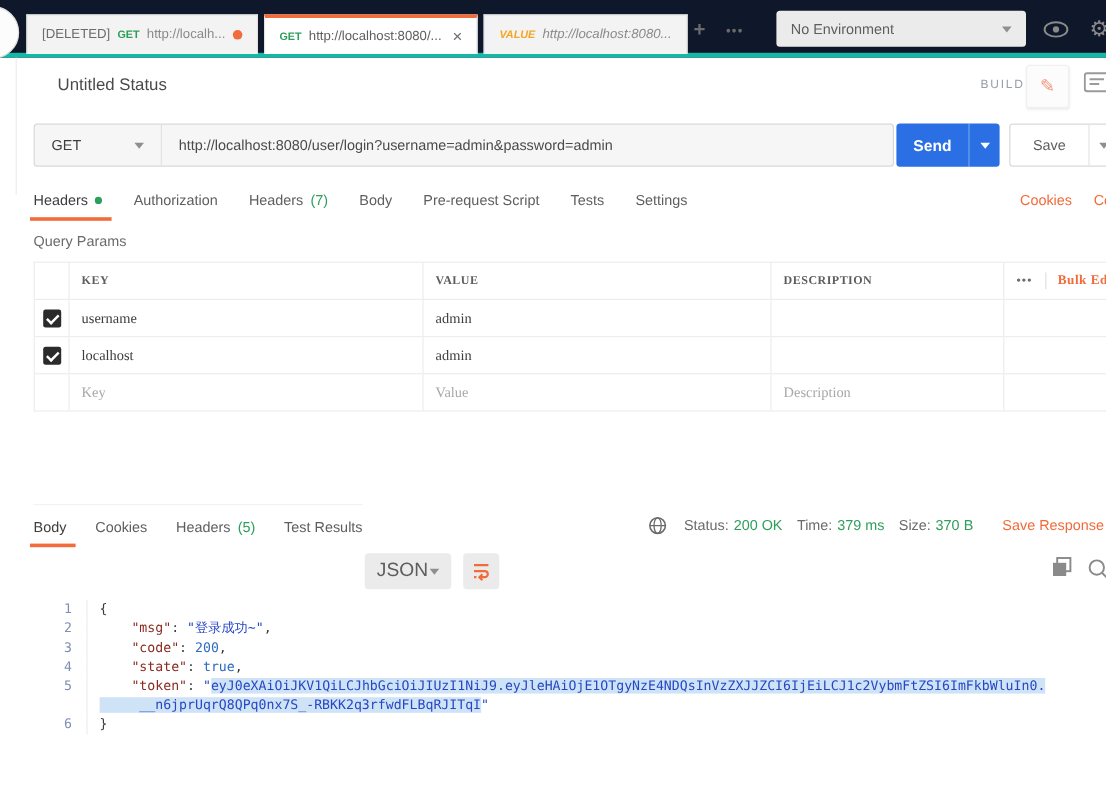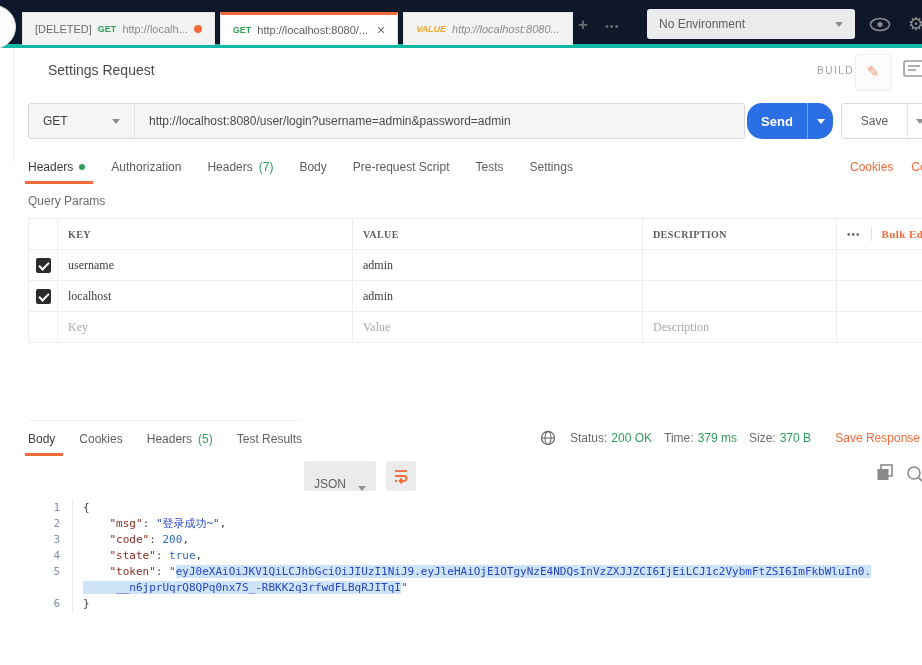--- a/index.html
+++ b/index.html
@@ -39,21 +39,21 @@
     border-radius:3px;box-shadow:0 1px 2px rgba(0,0,0,.07);display:flex;align-items:center;justify-content:center;
     color:#f2957a;font-size:15px;cursor:pointer;}
   .comment-box{position:absolute;left:903px;top:60px;cursor:pointer;}
   
   .url-bar{position:absolute;left:28px;top:103px;width:717px;height:36px;border:1px solid #d9d9d9;border-radius:3px;
     background:#f6f6f6;display:flex;box-sizing:border-box;}
   .method-select{width:106px;flex:none;display:flex;align-items:center;gap:8px;padding:0 14px;box-sizing:border-box;
     border-right:1px solid #e3e3e3;font-size:12px;color:#3d3d3d;cursor:pointer;}
   .method-select .caret{margin-left:auto;}
   .url-input{flex:1;display:flex;align-items:center;padding:0 14px;font-size:12px;color:#4a4a4a;white-space:nowrap;overflow:hidden;}
-  .send-btn{position:absolute;left:747px;top:103px;width:86px;height:36px;background:#2b6fe5;border-radius:15px;display:flex;cursor:pointer;}
+  .send-btn{position:absolute;left:747px;top:103px;width:86px;height:36px;background:#2b6fe5;border-radius:3px;display:flex;cursor:pointer;}
   .send-main{flex:1;display:flex;align-items:center;justify-content:center;color:#fff;font-size:13px;font-weight:bold;}
   .send-caret{width:25px;border-left:1px solid rgba(255,255,255,.35);display:flex;align-items:center;justify-content:center;}
   .send-caret .caret{border-top-color:#fff;}
   .save-btn{position:absolute;left:841px;top:103px;width:92px;height:36px;background:#fff;border:1px solid #d9d9d9;
     border-radius:3px;display:flex;box-sizing:border-box;cursor:pointer;}
   .save-main{flex:1;display:flex;align-items:center;justify-content:center;font-size:12px;color:#5e5e5e;}
   .save-caret{width:24px;border-left:1px solid #e5e5e5;display:flex;align-items:center;justify-content:center;}
   
   .req-tabs{position:absolute;left:28px;top:150px;height:34px;display:flex;gap:26px;align-items:center;font-size:12px;color:#5e5e5e;}
   .req-tab{position:relative;height:34px;display:flex;align-items:center;gap:6px;cursor:pointer;white-space:nowrap;}
@@ -85,21 +85,21 @@
   
   .resp-tabs{position:absolute;left:28px;top:420px;height:36px;display:flex;gap:24px;align-items:center;font-size:12px;color:#5e5e5e;border-top:1px solid #f2f2f2;}
   .resp-meta{position:absolute;left:540px;right:2px;top:420px;height:36px;display:flex;align-items:center;font-size:12px;}
   .meta-label{color:#6b6b6b;margin-left:12px;}
   .meta-val{color:#2e9e5b;margin-left:4px;}
   .save-resp{margin-left:auto;color:#f26b3a;cursor:pointer;}
   .seg{position:absolute;left:28px;top:461px;height:30px;background:#ebebeb;border-radius:3px;display:flex;align-items:center;font-size:12px;color:#5e5e5e;}
   .seg-item{padding:0 15px;cursor:pointer;}
   .seg-item.active{color:#2d2d2d;}
   .json-select{position:absolute;left:304px;top:461px;width:72px;height:30px;background:#ebebeb;border-radius:3px;
-    display:flex;align-items:flex-end;padding:0 10px;box-sizing:border-box;font-size:12px;color:#5e5e5e;cursor:pointer;}
+    display:flex;align-items:center;padding:0 10px;box-sizing:border-box;font-size:16px;color:#5e5e5e;cursor:pointer;}
   .json-select .caret{margin-left:auto;}
   .wrap-btn{position:absolute;left:386px;top:461px;width:30px;height:30px;background:#ebebeb;border-radius:3px;
     display:flex;align-items:center;justify-content:center;cursor:pointer;}
   .copy-btn{position:absolute;left:876px;top:464px;cursor:pointer;}
   .search-btn{position:absolute;left:906px;top:465px;cursor:pointer;}
   
   .code{position:absolute;left:28px;top:500px;right:0;font-family:"DejaVu Sans Mono","DejaVu Sans",monospace;
     font-size:11px;line-height:16px;}
   .code-line{display:flex;}
   .lnum{width:32px;flex:none;text-align:right;padding-right:12px;color:#7e8fb3;}
@@ -144,21 +144,21 @@
       </svg>
     </span>
     <span class="gear-wrap">
       <span>⚙</span>
     </span>
   </header>
 
   <div class="left-divider"></div>
 
   <div>
-    <span class="page-title">Settings Request</span>
+    <span class="page-title">Untitled Status</span>
     <span class="build-label">BUILD</span>
     <div class="pencil-box">
       <span>✎</span>
     </div>
     <span class="comment-box">
       <svg width="24" height="20" viewBox="0 0 24 20">
         <rect x="1" y="1" width="20" height="15" rx="2" fill="none" stroke="#9a9a9a" stroke-width="1.6"></rect>
         <line x1="5" y1="6" x2="17" y2="6" stroke="#9a9a9a" stroke-width="1.6"></line>
         <line x1="5" y1="10" x2="13" y2="10" stroke="#9a9a9a" stroke-width="1.6"></line>
       </svg>

